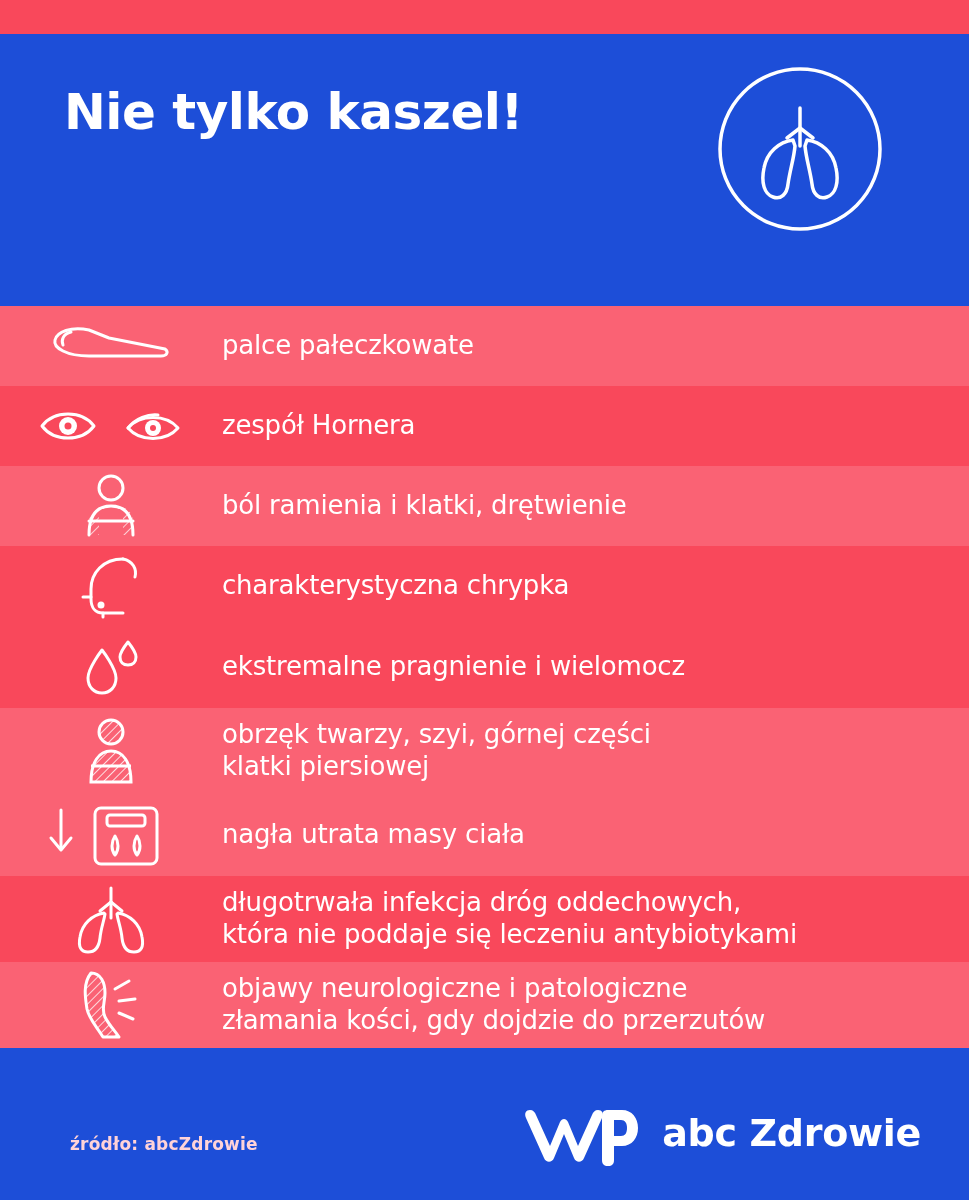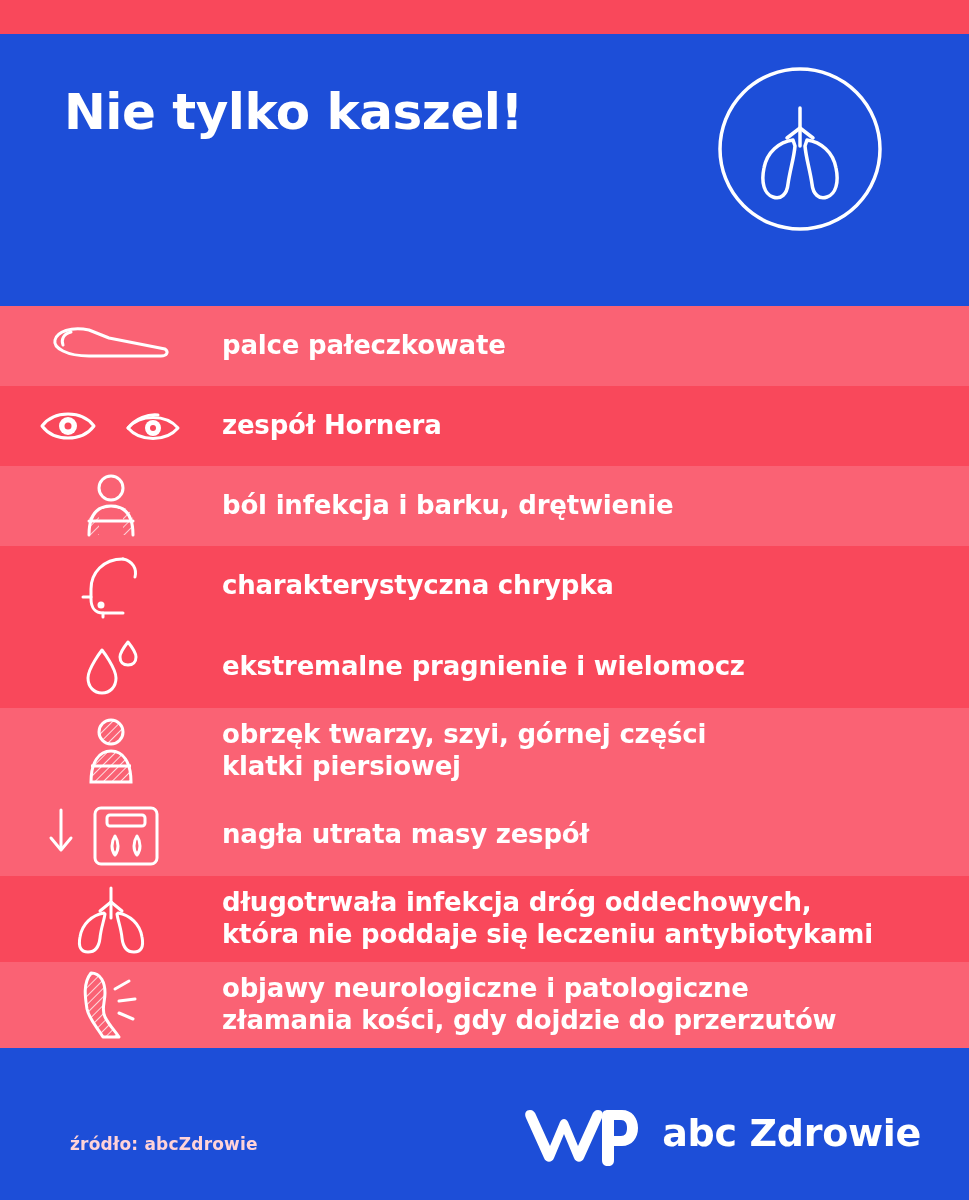--- a/index.html
+++ b/index.html
@@ -80,21 +80,21 @@
     width: 222px;
     min-width: 222px;
     height: 100%;
     display: flex;
     align-items: center;
     justify-content: center;
   }
 
   .row-text {
     font-size: 26px;
-    font-weight: bold;
+    font-weight: normal;
     line-height: 1.22;
     letter-spacing: -0.2px;
     padding-right: 24px;
     white-space: pre-line;
   }
 
   .h80  { height: 80px; }
   .h82  { height: 82px; }
   .h86  { height: 86px; }
 
@@ -198,21 +198,21 @@
           </defs>
           <g fill="none" stroke="#ffffff" stroke-width="3" stroke-linecap="round" stroke-linejoin="round">
             <circle cx="36" cy="15" r="12"></circle>
             <path d="M14 62 C14 42 22 33 36 33 C50 33 58 42 58 62"></path>
             <path d="M14 48 L58 48"></path>
           </g>
           <path d="M14 48 C14 42 18 36 24 34 L24 62 L14 62 Z" fill="url(#hatchA)" opacity="0.85"></path>
           <path d="M58 48 C58 42 54 36 48 34 L48 62 L58 62 Z" fill="url(#hatchA)" opacity="0.85"></path>
         </svg>
       </div>
-      <div class="row-text">ból infekcja i barku, drętwienie</div>
+      <div class="row-text">ból ramienia i klatki, drętwienie</div>
     </div>
 
     <div class="row h80">
       <div class="row-icon">
         <svg width="64" height="66" viewBox="0 0 64 66">
           <g fill="none" stroke="#ffffff" stroke-width="3" stroke-linecap="round" stroke-linejoin="round">
             <path d="M44 6 C24 6 12 20 12 36 L12 46 C12 54 16 60 24 60 L24 64"></path>
             <path d="M12 44 L4 44"></path>
             <path d="M24 60 L44 60"></path>
             <path d="M44 6 C54 8 58 16 56 24"></path>
@@ -258,21 +258,21 @@
           <g fill="none" stroke="#ffffff" stroke-width="3" stroke-linecap="round" stroke-linejoin="round">
             <path d="M16 8 L16 46"></path>
             <path d="M6 36 L16 48 L26 36"></path>
             <rect x="50" y="6" width="62" height="56" rx="6"></rect>
             <rect x="62" y="13" width="38" height="11" rx="3"></rect>
             <path d="M70 34 C66 40 66 48 70 53 C74 48 74 40 70 34 Z"></path>
             <path d="M92 34 C88 40 88 48 92 53 C96 48 96 40 92 34 Z"></path>
           </g>
         </svg>
       </div>
-      <div class="row-text">nagła utrata masy zespół</div>
+      <div class="row-text">nagła utrata masy ciała</div>
     </div>
 
     <div class="row h86">
       <div class="row-icon">
         <svg width="76" height="70" viewBox="0 0 76 70">
           <g fill="none" stroke="#ffffff" stroke-width="3" stroke-linecap="round" stroke-linejoin="round">
             <path d="M38 4 L38 34"></path>
             <path d="M38 18 L27 27"></path>
             <path d="M38 18 L49 27"></path>
             <path d="M31 29 C19 31 9 40 7 53 C5 63 8 68 15 68 C22 68 26 63 27 54 C28 44 31 37 32 30 Z"></path>

